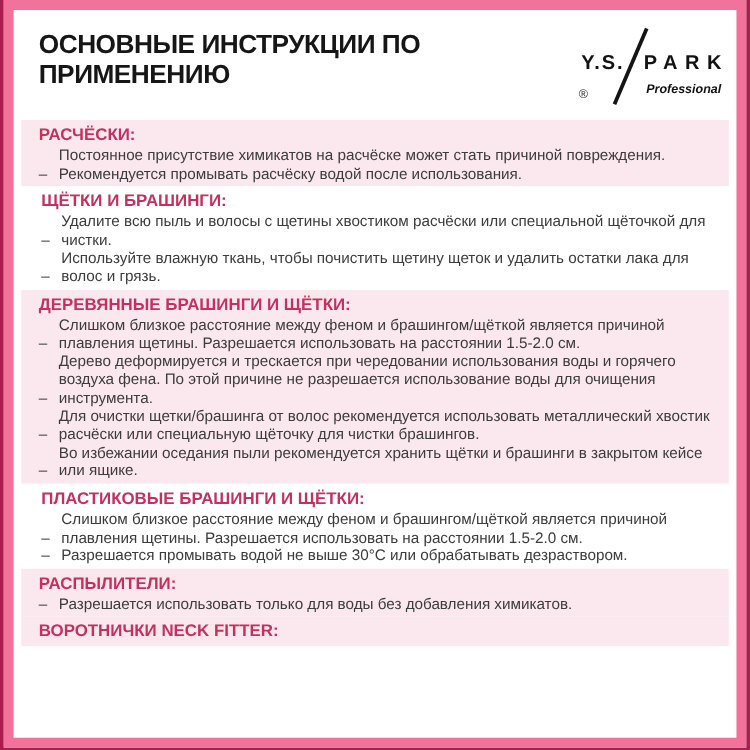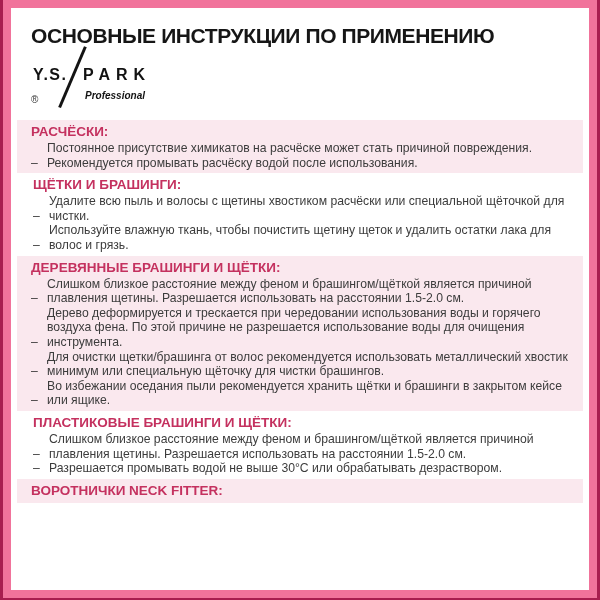--- a/index.html
+++ b/index.html
@@ -31,21 +31,20 @@
     padding: 0 6px;
     overflow: hidden;
     background: #ffffff;
   }
   
   header.masthead {
     display: flex;
     justify-content: space-between;
     align-items: flex-start;
     padding: 16px 4px 8px 14px;
-    flex-direction: column;
   }
   h1.doc-title {
     margin: 0;
     font-size: 21px;
     line-height: 24px;
     font-weight: bold;
     letter-spacing: -0.4px;
     color: var(--title_text, #161616);
     text-transform: uppercase;
   }
@@ -181,40 +180,47 @@
       <div class="item">
         <span class="dash"></span>
         <p>Слишком близкое расстояние между феном и брашингом/щёткой является причиной плавления щетины. Разрешается использовать на расстоянии 1.5-2.0 см.</p>
       </div>
       <div class="item">
         <span class="dash"></span>
         <p>Дерево деформируется и трескается при чередовании использования воды и горячего воздуха фена. По этой причине не разрешается использование воды для очищения инструмента.</p>
       </div>
       <div class="item">
         <span class="dash"></span>
-        <p>Для очистки щетки/брашинга от волос рекомендуется использовать металлический хвостик минимум или специальную щёточку для чистки брашингов.</p>
+        <p>Для очистки щетки/брашинга от волос рекомендуется использовать металлический хвостик расчёски или специальную щёточку для чистки брашингов.</p>
       </div>
       <div class="item">
         <span class="dash"></span>
         <p>Во избежании оседания пыли рекомендуется хранить щётки и брашинги в закрытом кейсе или ящике.</p>
       </div>
     </section>
 
     <section class="band">
       <h2 class="sec-title">ПЛАСТИКОВЫЕ БРАШИНГИ И ЩЁТКИ:</h2>
       <div class="item">
         <span class="dash"></span>
         <p>Слишком близкое расстояние между феном и брашингом/щёткой является причиной плавления щетины. Разрешается использовать на расстоянии 1.5-2.0 см.</p>
       </div>
       <div class="item">
         <span class="dash"></span>
         <p>Разрешается промывать водой не выше 30°C или обрабатывать дезраствором.</p>
       </div>
     </section>
 
+    <section class="band pink">
+      <h2 class="sec-title">РАСПЫЛИТЕЛИ:</h2>
+      <div class="item">
+        <span class="dash"></span>
+        <p>Разрешается использовать только для воды без добавления химикатов.</p>
+      </div>
+    </section>
 
 
     <section class="band pink">
       <h2 class="sec-title">ВОРОТНИЧКИ NECK FITTER:</h2>
 
     </section>
 
   </main>
 
 </div>

